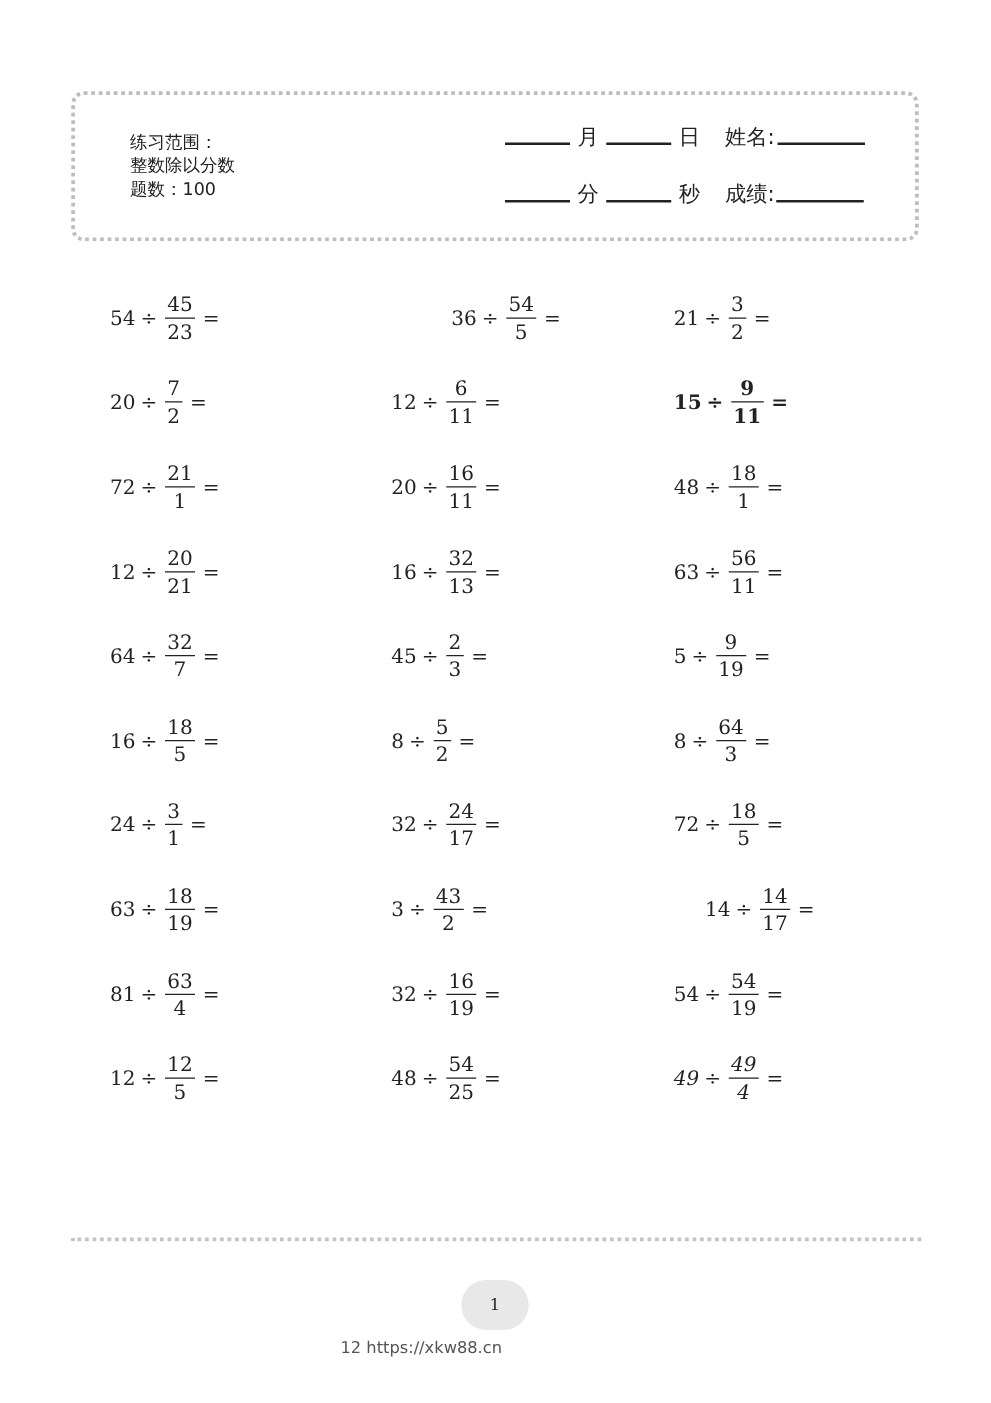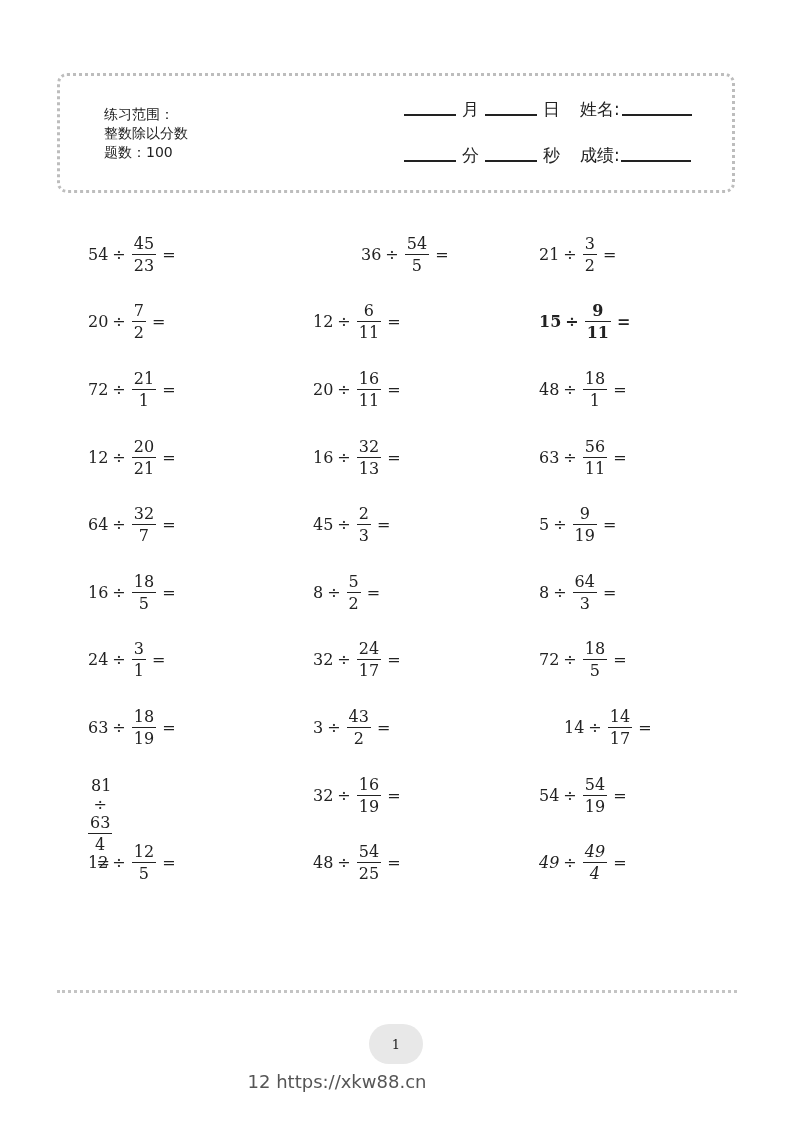--- a/index.html
+++ b/index.html
@@ -24,21 +24,21 @@
   .frac { display: inline-flex; flex-direction: column; align-items: center; margin-right: 6px; }
   .frac .num { line-height: 17px; padding: 0 2px; }
   .frac .bar { width: 100%; height: 1px; background: #222; margin: 2px 0; }
   .frac .den { line-height: 17px; padding: 0 2px; text-align: right; }
   .footer-line { position: absolute; left: 57px; top: 990px; width: 680px; border-top: 3px dotted #c4c4c4; }
   .page-badge {
     position: absolute; left: 369px; top: 1024px; width: 54px; height: 40px; border-radius: 20px;
     background: #e8e8e8; display: flex; align-items: center; justify-content: center;
     font-family: "DejaVu Serif", serif; font-size: 13px; color: #222;
   }
-  .watermark { position: absolute; left: 0; width: 674px; top: 1071px; text-align: center; font-family: "DejaVu Sans", sans-serif; font-size: 18px; color: #555; }
+  .watermark { position: absolute; left: 0; width: 674px; top: 1071px; text-align: center; font-family: "DejaVu Sans", sans-serif; font-size: 13px; color: #555; }
 </style>
 </head>
 <body>
 
 <div class="header-box"></div>
 
 <div class="info">
   <div>练习范围：</div>
   <div>整数除以分数</div>
   <div>题数：100</div>
@@ -296,21 +296,21 @@
     <div class="problem" style="left: 564px; top: 708px;">
       <span class="whole">14</span>
       <span class="op">÷</span>
       <span class="frac">
         <span class="num">14</span>
         <span class="bar"></span>
         <span class="den">17</span>
       </span>
       <span class="eq">=</span>
     </div>
-    <div class="problem" style="left: 88px; top: 776px; flex-direction: column;">
+    <div class="problem" style="left: 88px; top: 776px;">
       <span class="whole">81</span>
       <span class="op">÷</span>
       <span class="frac">
         <span class="num">63</span>
         <span class="bar"></span>
         <span class="den">4</span>
       </span>
       <span class="eq">=</span>
     </div>
     <div class="problem" style="left: 313px; top: 776px;">

